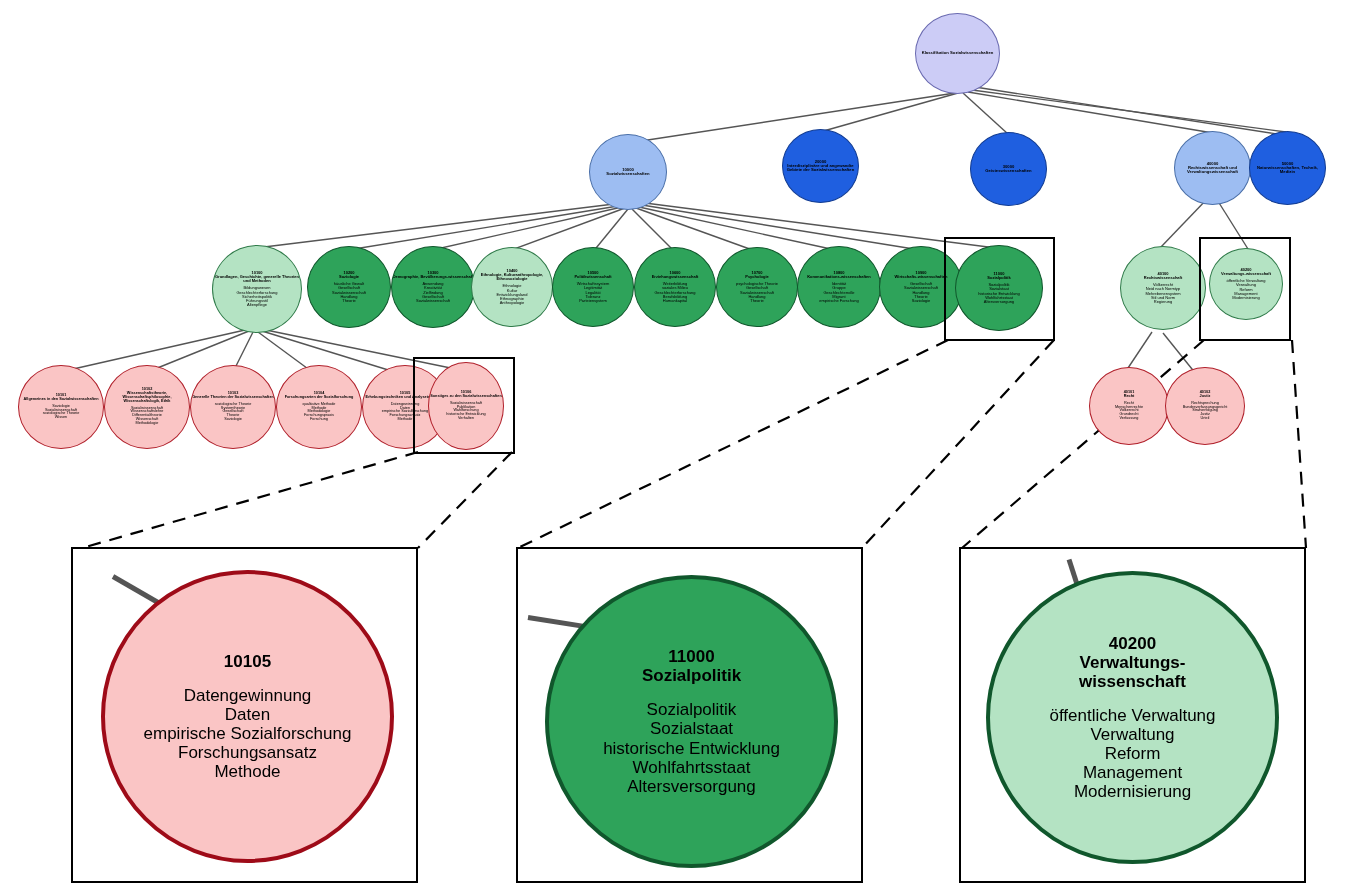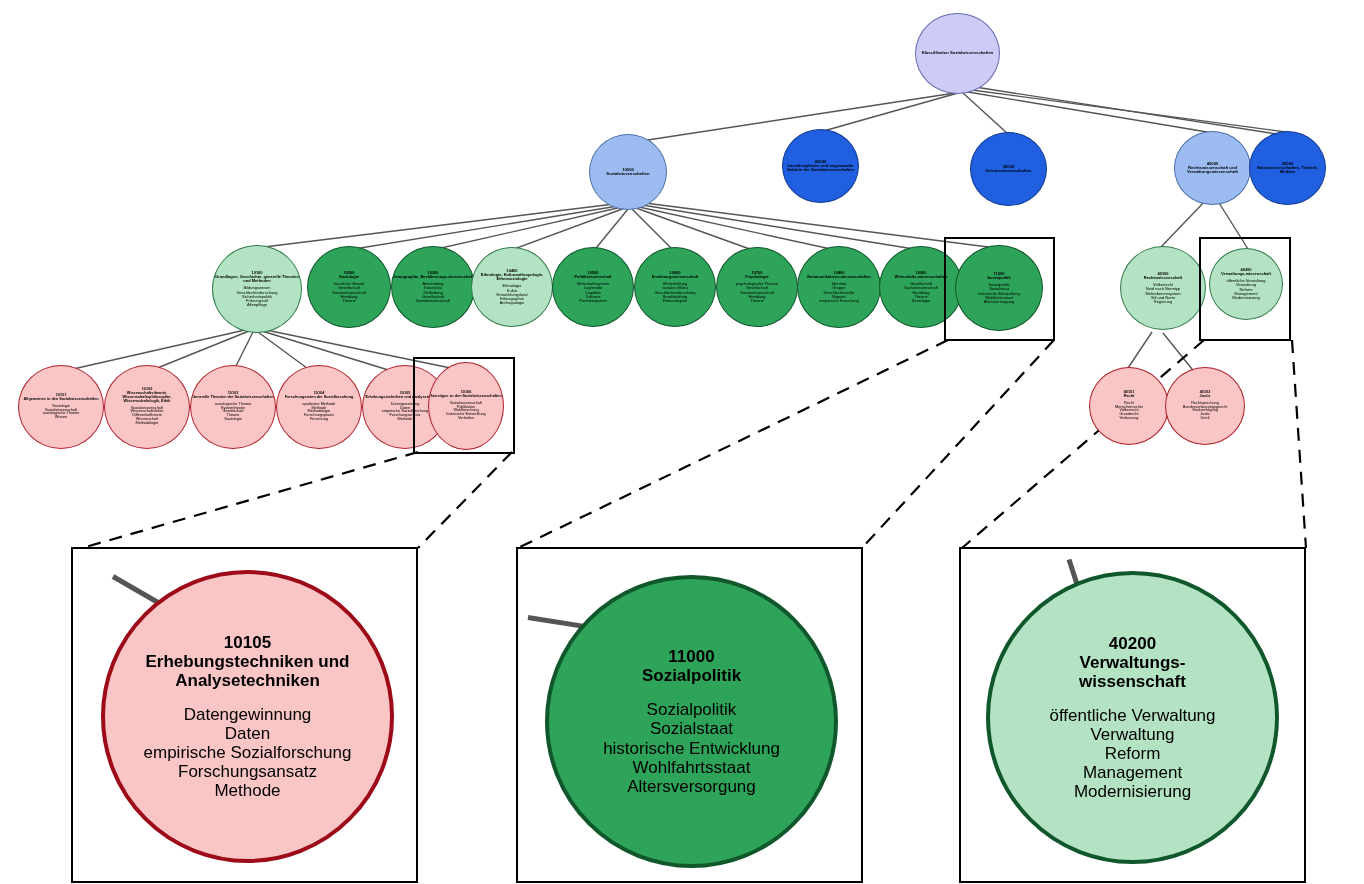--- a/index.html
+++ b/index.html
@@ -228,21 +228,20 @@
     </div>
 
   <div class="hl-box" style="left:413px;top:357px;width:102px;height:97px;"></div>
   <div class="hl-box" style="left:944px;top:237px;width:111px;height:104px;"></div>
   <div class="hl-box" style="left:1199px;top:237px;width:92px;height:104px;"></div>
 
   <div class="callout" style="left:71px;top:547px;width:347px;height:336px;">
     <div class="leader" style="left:40px;top:25px;width:70px;transform:rotate(30deg);"></div>
     <div class="callout-circle cc-pink" style="left:28px;top:21px;width:293px;height:293px;">
       <span class="code">10105</span>
-      <span class="code">Erhebungstechniken und<br>Analysetechniken</span>
       <span class="terms">Datengewinnung<br>Daten<br>empirische Sozialforschung<br>Forschungsansatz<br>Methode</span>
     </div>
   </div>
 
   <div class="callout" style="left:516px;top:547px;width:347px;height:336px;">
     <div class="leader" style="left:10px;top:66px;width:60px;transform:rotate(9deg);"></div>
     <div class="callout-circle cc-green" style="left:27px;top:26px;width:293px;height:293px;">
       <span class="code">11000</span>
       <span class="code">Sozialpolitik</span>
       <span class="terms">Sozialpolitik<br>Sozialstaat<br>historische Entwicklung<br>Wohlfahrtsstaat<br>Altersversorgung</span>

